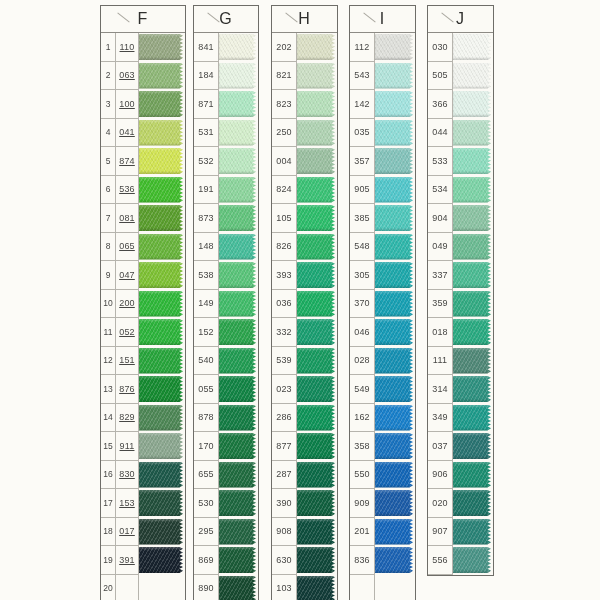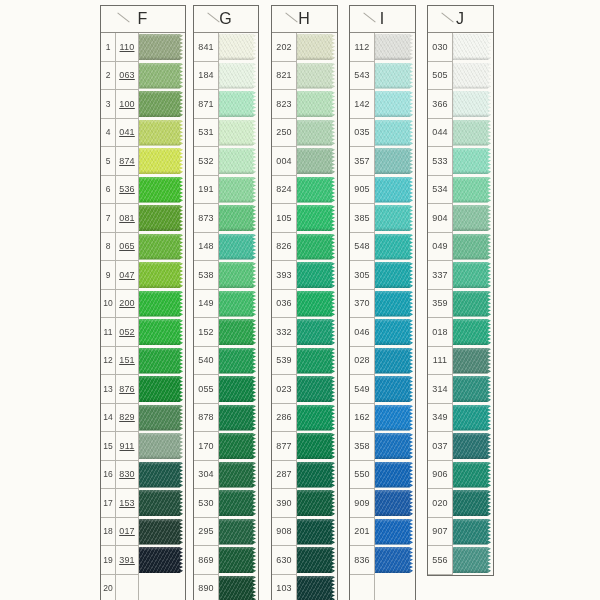--- a/index.html
+++ b/index.html
@@ -295,21 +295,21 @@
           <div class="ribbon" style="background-color: rgb(21, 125, 69);"></div>
         </div>
       </div>
       <div class="row">
         <div class="codecell">170</div>
         <div class="swatchcell">
           <div class="ribbon" style="background-color: rgb(26, 120, 64);"></div>
         </div>
       </div>
       <div class="row">
-        <div class="codecell">304</div>
+        <div class="codecell">655</div>
         <div class="swatchcell">
           <div class="ribbon" style="background-color: rgb(33, 108, 64);"></div>
         </div>
       </div>
       <div class="row">
         <div class="codecell">530</div>
         <div class="swatchcell">
           <div class="ribbon" style="background-color: rgb(30, 104, 64);"></div>
         </div>
       </div>

